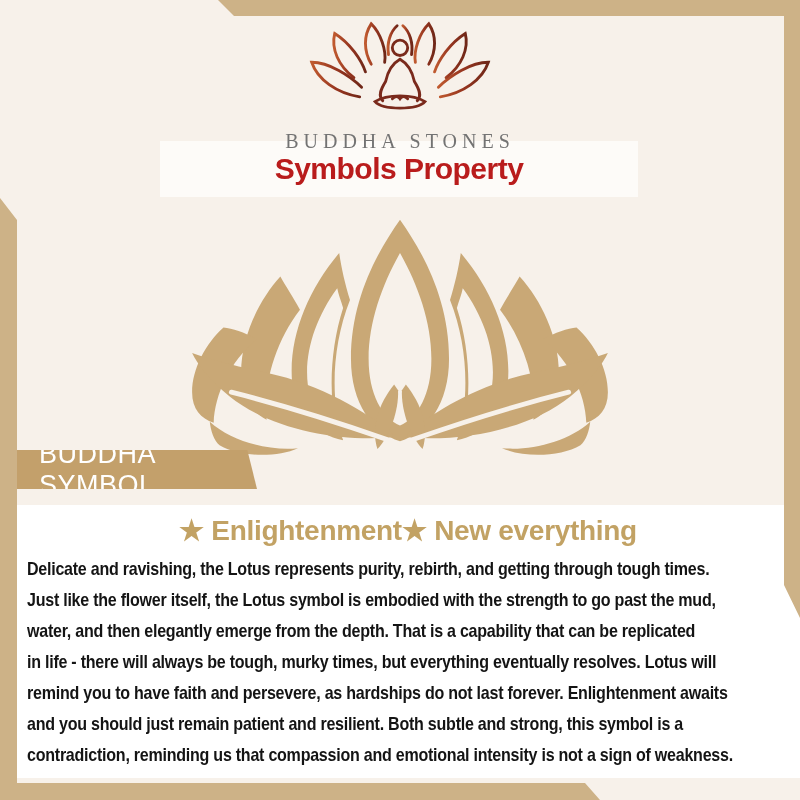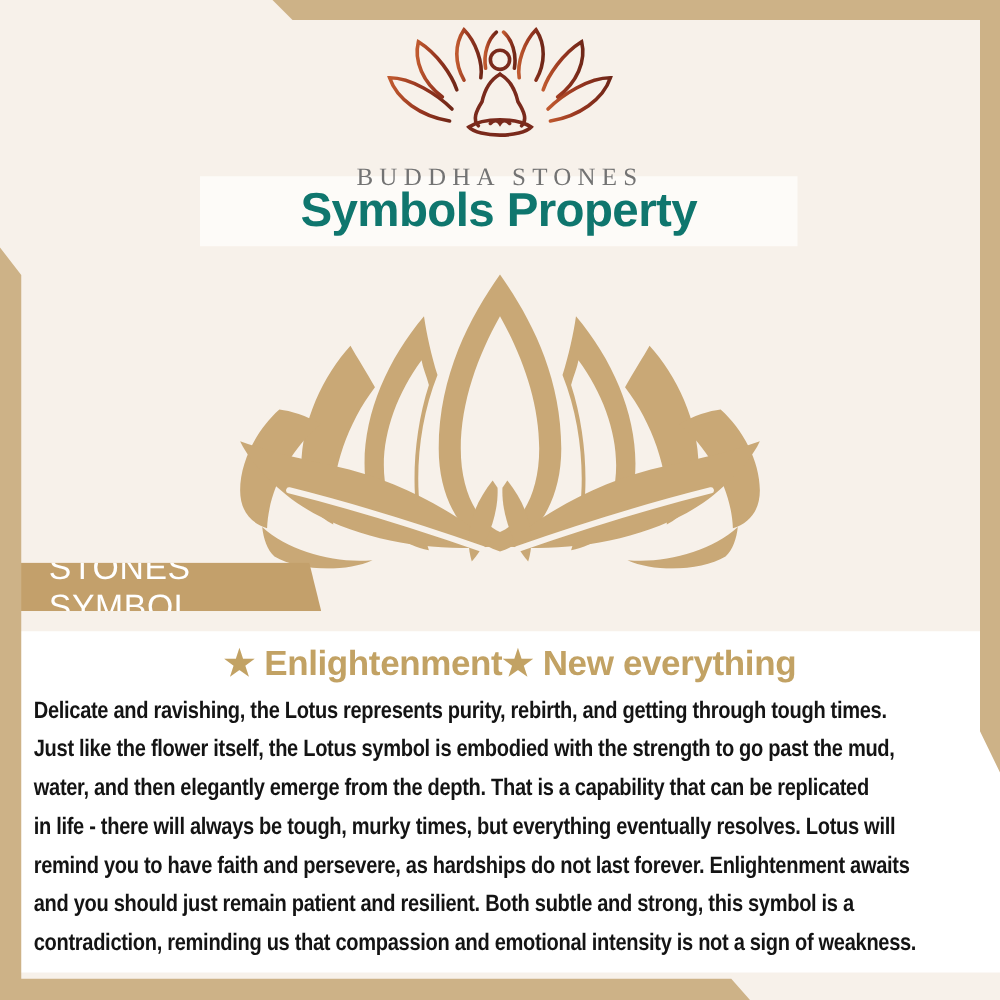--- a/index.html
+++ b/index.html
@@ -15,21 +15,21 @@
   .brand-name{
     margin-top:10px;font-family:"Liberation Serif",serif;font-size:20px;
     letter-spacing:5px;color:#737373;font-weight:400;
   }
   
   .title-band{
     position:absolute;left:160px;top:141px;width:478px;height:56px;z-index:2;
     background:#fdfbf8;display:flex;align-items:center;justify-content:center;
   }
   .title-band .title{
-    font-size:38px;font-weight:700;color:#0f766e;letter-spacing:-0.5px;
+    font-size:30px;font-weight:700;color:#b91c1c;letter-spacing:-0.5px;
   }
   
   .lotus-wrap{position:absolute;left:180px;top:202px;z-index:2;}
   
   .section-banner{
     position:absolute;left:16px;top:450px;width:241px;height:39px;z-index:5;
     background:#c3a06b;clip-path:polygon(0 0,96% 0,100% 100%,0 100%);
     display:flex;align-items:center;
   }
   .section-banner .label{
@@ -122,21 +122,21 @@
       </g>
 
       <g fill="none" stroke="#f7f1ea" stroke-width="5" stroke-linecap="round">
         <path d="M48,194 C104,208 166,228 206,242"></path>
         <path d="M392,194 C336,208 274,228 234,242"></path>
       </g>
     </svg>
   </div>
 
   <div class="section-banner">
-    <div class="label">STONES SYMBOL</div>
+    <div class="label">BUDDHA SYMBOL</div>
   </div>
 
   <div class="content-box">
     <div class="content-heading">★ Enlightenment★ New everything</div>
     <div class="content-paragraph">Delicate and ravishing, the Lotus represents purity, rebirth, and getting through tough times.
 Just like the flower itself, the Lotus symbol is embodied with the strength to go past the mud,
 water, and then elegantly emerge from the depth. That is a capability that can be replicated
 in life - there will always be tough, murky times, but everything eventually resolves. Lotus will
 remind you to have faith and persevere, as hardships do not last forever. Enlightenment awaits
 and you should just remain patient and resilient. Both subtle and strong, this symbol is a

